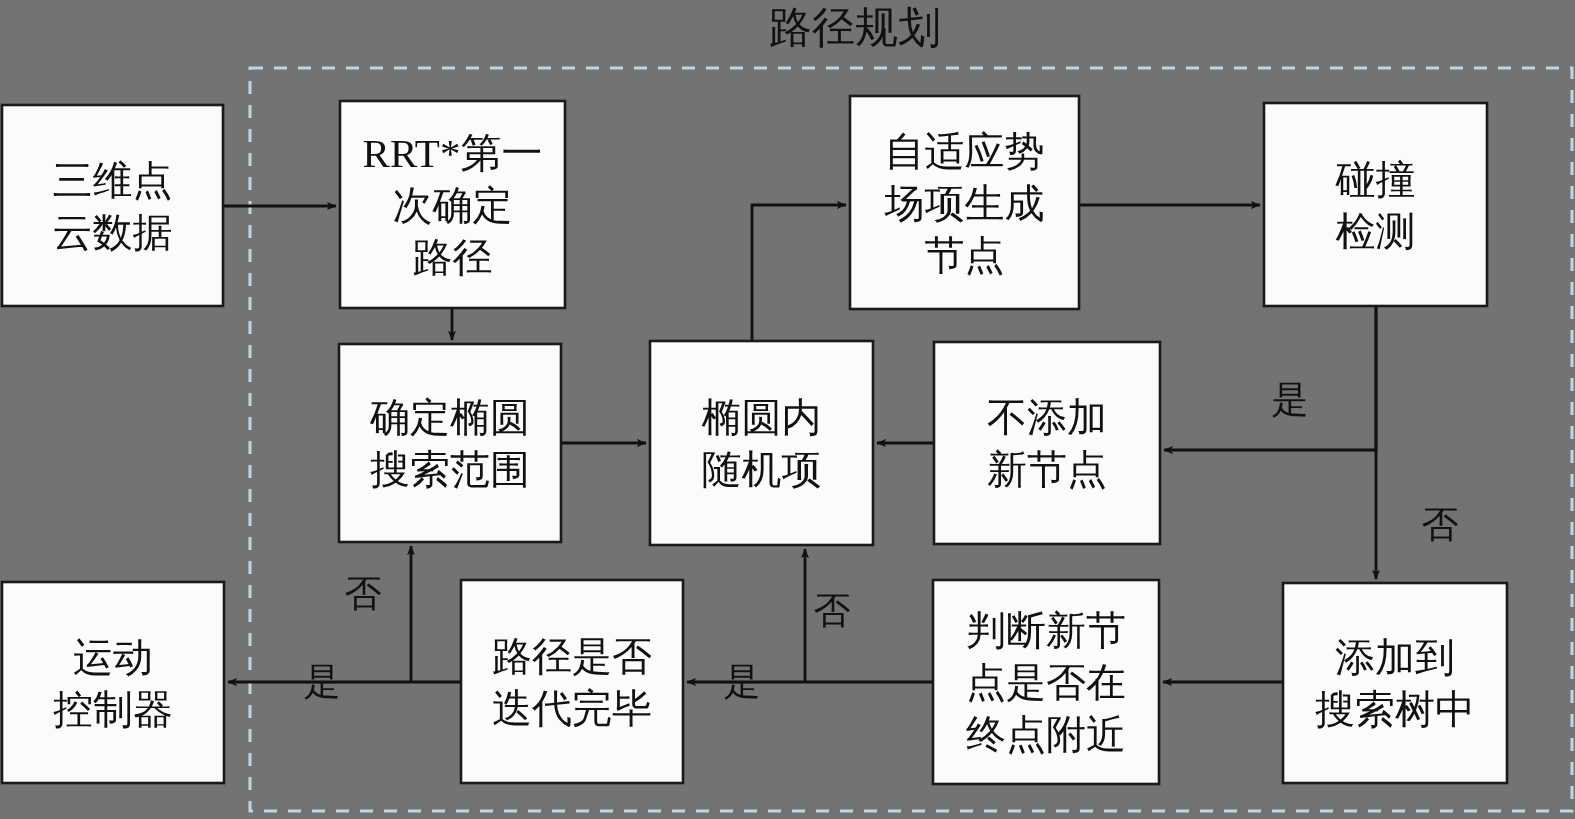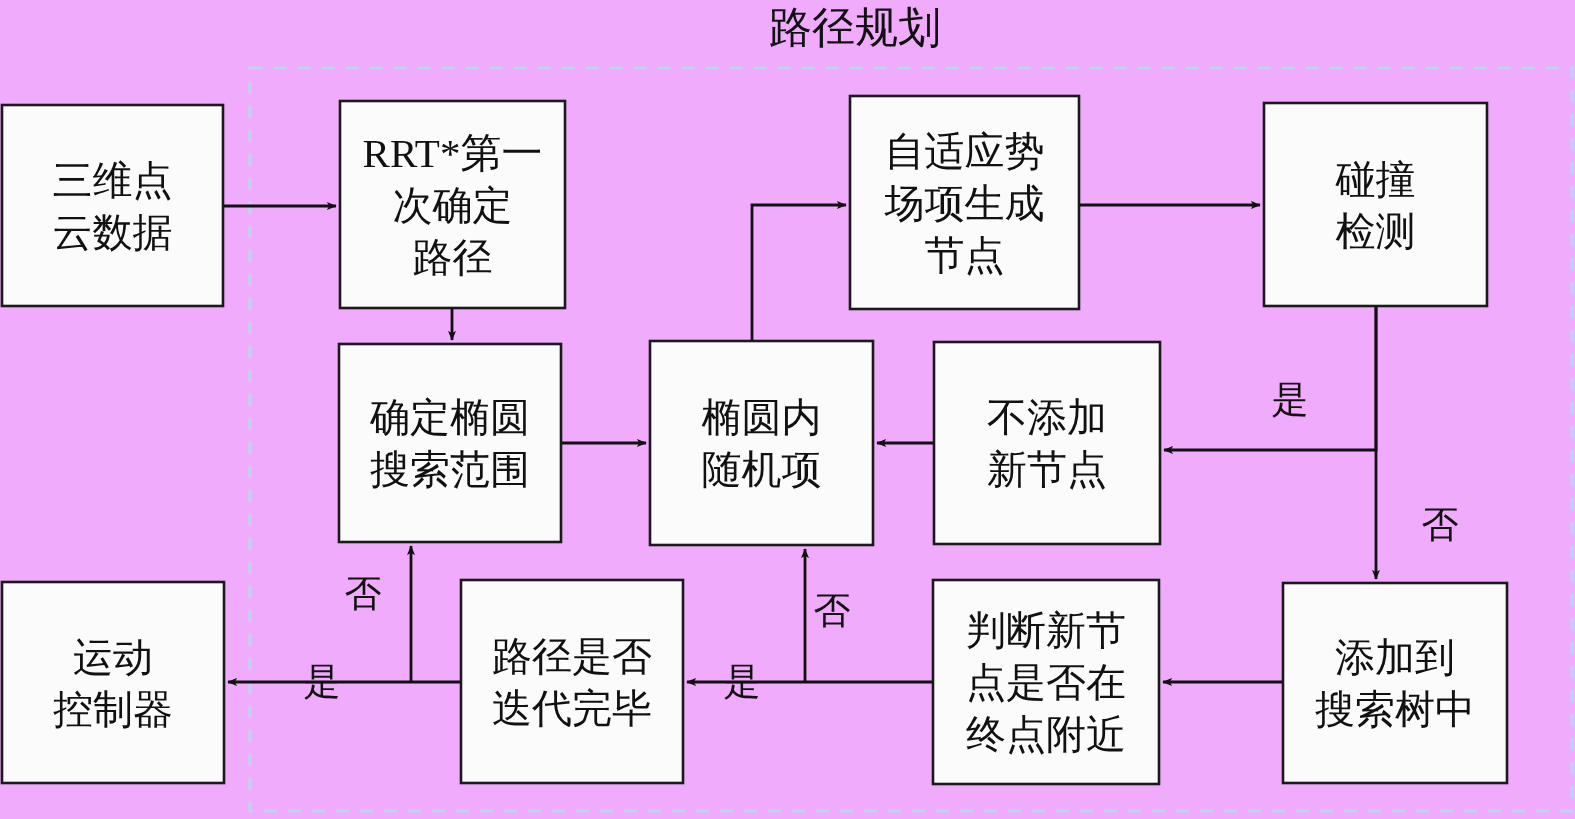--- a/index.html
+++ b/index.html
@@ -11,21 +11,21 @@
     width: 1575px;
     height: 819px;
     font-family: "Liberation Serif", "DejaVu Serif", serif;
     overflow: hidden;
     position: relative;
   }
   #stage {
     position: relative;
     width: 1575px;
     height: 819px;
-    background: #f0abfc;
+    background: #737373;
   }
   svg#flow {
     position: absolute;
     left: 0;
     top: 0;
     width: 1575px;
     height: 819px;
     display: block;
   }
   .box-rect {

